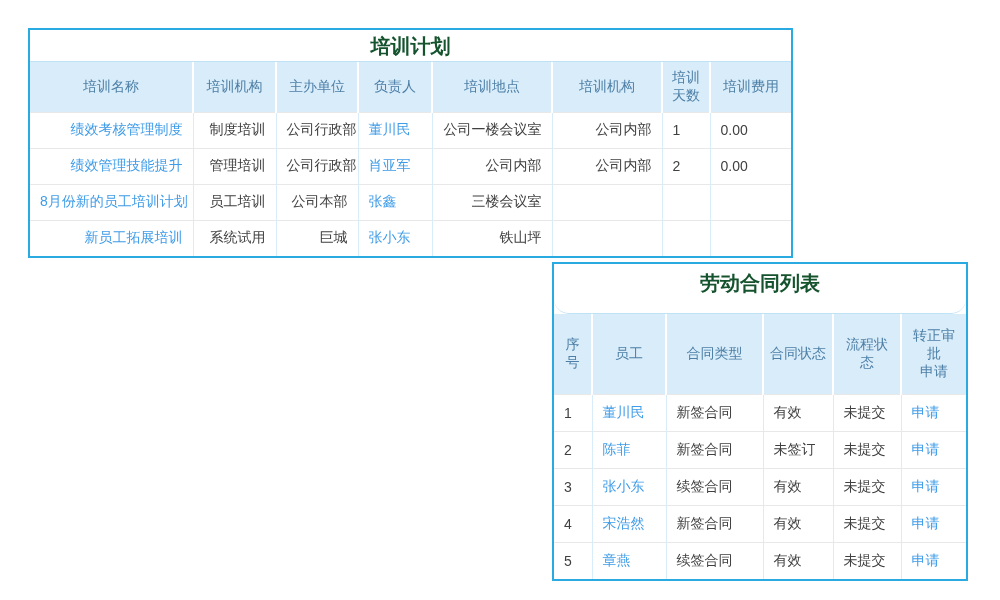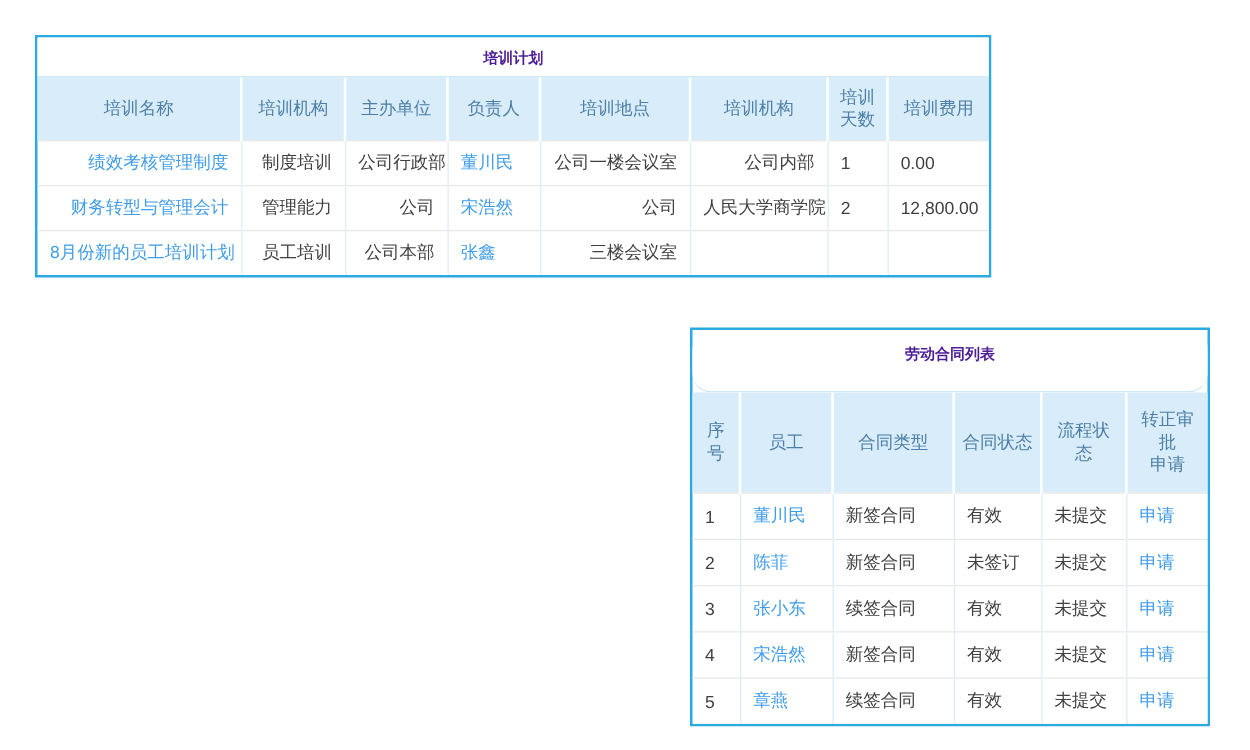--- a/index.html
+++ b/index.html
@@ -10,22 +10,22 @@
     position: absolute;
     background: #ffffff;
     border: 2px solid #29aae1;
   }
   .card-training { left: 28px; top: 28px; width: 765px; z-index: 1; }
   .card-contract { left: 552px; top: 262px; width: 416px; z-index: 10; }
 
   .card-title {
     text-align: center;
     font-weight: bold;
-    font-size: 12px;
-    color: #4c1d95;
+    font-size: 20px;
+    color: #14532d;
     background: #ffffff;
     border-bottom: 1px solid #bfe2f6;
   }
   .card-training .card-title { height: 32px; line-height: 32px; }
   .card-contract .card-title { height: 50px; line-height: 39px; border-radius: 15px; }
 
   table {
     width: 100%;
     border-collapse: collapse;
     table-layout: fixed;
@@ -96,35 +96,45 @@
         <td class="t-left"><span class="link">绩效考核管理制度</span></td>
         <td class="t-left">制度培训</td>
         <td class="t-left">公司行政部</td>
         <td class="t-center"><span class="link">董川民</span></td>
         <td class="t-left">公司一楼会议室</td>
         <td class="t-left">公司内部</td>
         <td class="t-center">1</td>
         <td class="t-center">0.00</td>
       </tr>
       <tr>
-        <td class="t-left"><span class="link">财务转型与管理会计</span></td>
-        <td class="t-left">管理能力</td>
-        <td class="t-left">公司</td>
-        <td class="t-center"><span class="link">宋浩然</span></td>
-        <td class="t-left">公司</td>
-        <td class="t-left">人民大学商学院</td>
+        <td class="t-left"><span class="link">绩效管理技能提升</span></td>
+        <td class="t-left">管理培训</td>
+        <td class="t-left">公司行政部</td>
+        <td class="t-center"><span class="link">肖亚军</span></td>
+        <td class="t-left">公司内部</td>
+        <td class="t-left">公司内部</td>
         <td class="t-center">2</td>
-        <td class="t-center">12,800.00</td>
+        <td class="t-center">0.00</td>
       </tr>
       <tr>
         <td class="t-left"><span class="link">8月份新的员工培训计划</span></td>
         <td class="t-left">员工培训</td>
         <td class="t-left">公司本部</td>
         <td class="t-center"><span class="link">张鑫</span></td>
         <td class="t-left">三楼会议室</td>
+        <td class="t-left"></td>
+        <td class="t-center"></td>
+        <td class="t-center"></td>
+      </tr>
+      <tr>
+        <td class="t-left"><span class="link">新员工拓展培训</span></td>
+        <td class="t-left">系统试用</td>
+        <td class="t-left">巨城</td>
+        <td class="t-center"><span class="link">张小东</span></td>
+        <td class="t-left">铁山坪</td>
         <td class="t-left"></td>
         <td class="t-center"></td>
         <td class="t-center"></td>
       </tr>
     </tbody>
   </table>
 </div>
 
 <div class="card card-contract">
   <div class="card-title">劳动合同列表</div>

